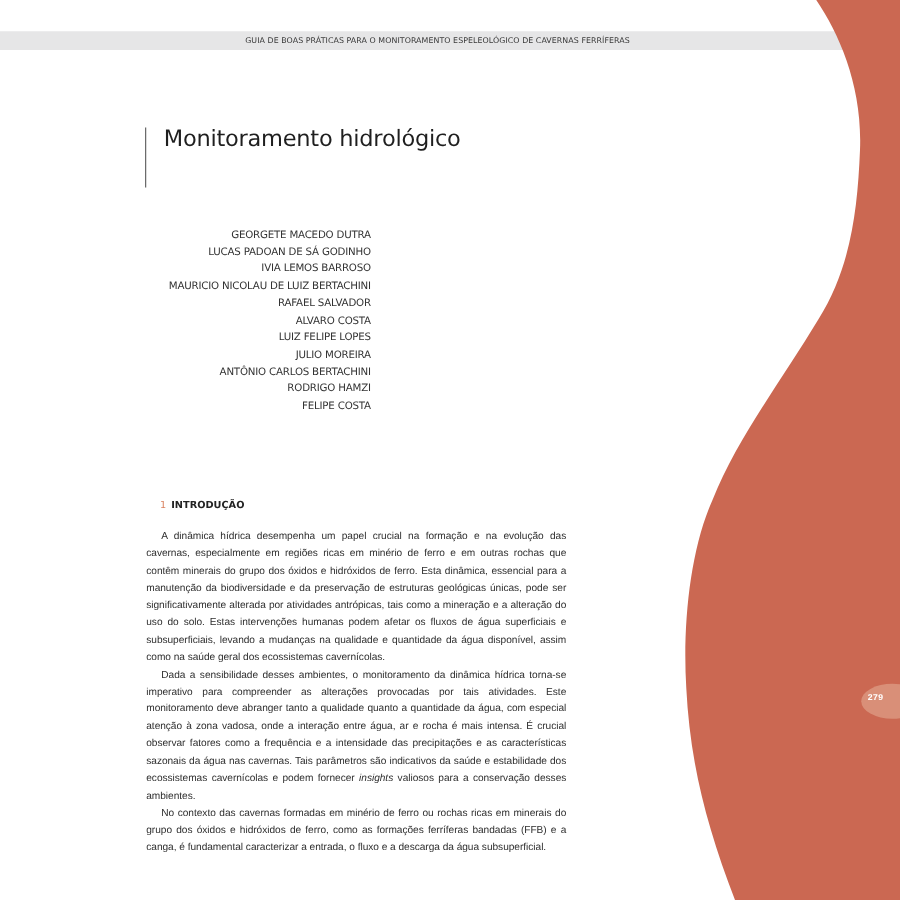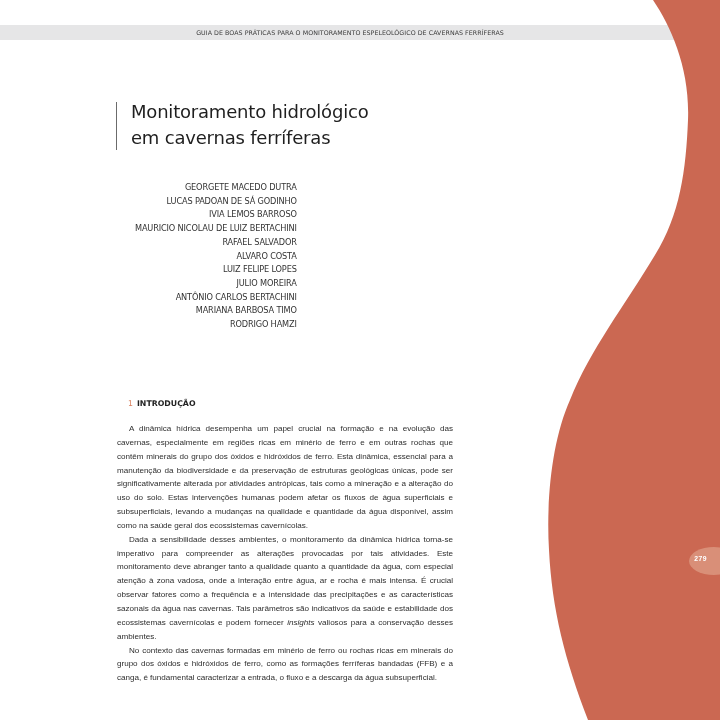--- a/index.html
+++ b/index.html
@@ -73,35 +73,34 @@
 
 <svg class="curve" viewBox="0 0 720 720" xmlns="http://www.w3.org/2000/svg">
   <path d="M653 0 C 672 28, 690 70, 688 120 C 686 170, 680 215, 655 255 C 625 305, 590 350, 570 400 C 552 440, 546 500, 549 550 C 552 610, 565 660, 588 720 L 720 720 L 720 0 Z" fill="#cb6852"></path>
 </svg>
 
 <div class="header-text">GUIA DE BOAS PRÁTICAS PARA O MONITORAMENTO ESPELEOLÓGICO DE CAVERNAS FERRÍFERAS</div>
 
 <div class="title-rule"></div>
 <h1 class="title" style="margin:0;">
   <span>Monitoramento hidrológico</span>
-  <span>em cavernas ferríferas</span>
 </h1>
 
 <div class="authors">
   <div>GEORGETE MACEDO DUTRA</div>
   <div>LUCAS PADOAN DE SÁ GODINHO</div>
   <div>IVIA LEMOS BARROSO</div>
   <div>MAURICIO NICOLAU DE LUIZ BERTACHINI</div>
   <div>RAFAEL SALVADOR</div>
   <div>ALVARO COSTA</div>
   <div>LUIZ FELIPE LOPES</div>
   <div>JULIO MOREIRA</div>
   <div>ANTÔNIO CARLOS BERTACHINI</div>
-  <div>MARIANA BARBOSA TIMO</div>
   <div>RODRIGO HAMZI</div>
+  <div>FELIPE COSTA</div>
 </div>
 
 <div class="section-head">
   <span class="num">1</span><span>INTRODUÇÃO</span>
 </div>
 
 <div class="body-text">
   <p>A dinâmica hídrica desempenha um papel crucial na formação e na evolução das cavernas, especialmente em regiões ricas em minério de ferro e em outras rochas que contêm minerais do grupo dos óxidos e hidróxidos de ferro. Esta dinâmica, essencial para a manutenção da biodiversidade e da preservação de estruturas geológicas únicas, pode ser significativamente alterada por atividades antrópicas, tais como a mineração e a alteração do uso do solo. Estas intervenções humanas podem afetar os fluxos de água superficiais e subsuperficiais, levando a mudanças na qualidade e quantidade da água disponível, assim como na saúde geral dos ecossistemas cavernícolas.</p>
   <p><span>Dada a sensibilidade desses ambientes, o monitoramento da dinâmica hídrica torna-se imperativo para compreender as alterações provocadas por tais atividades. Este monitoramento deve abranger tanto a qualidade quanto a quantidade da água, com especial atenção à zona vadosa, onde a interação entre água, ar e rocha é mais intensa. É crucial observar fatores como a frequência e a intensidade das precipitações e as características sazonais da água nas cavernas. Tais parâmetros são indicativos da saúde e estabilidade dos ecossistemas cavernícolas e podem fornecer</span> <em>insights</em> <span>valiosos para a conservação desses ambientes.</span></p>
   <p>No contexto das cavernas formadas em minério de ferro ou rochas ricas em minerais do grupo dos óxidos e hidróxidos de ferro, como as formações ferríferas bandadas (FFB) e a canga, é fundamental caracterizar a entrada, o fluxo e a descarga da água subsuperficial.</p>

